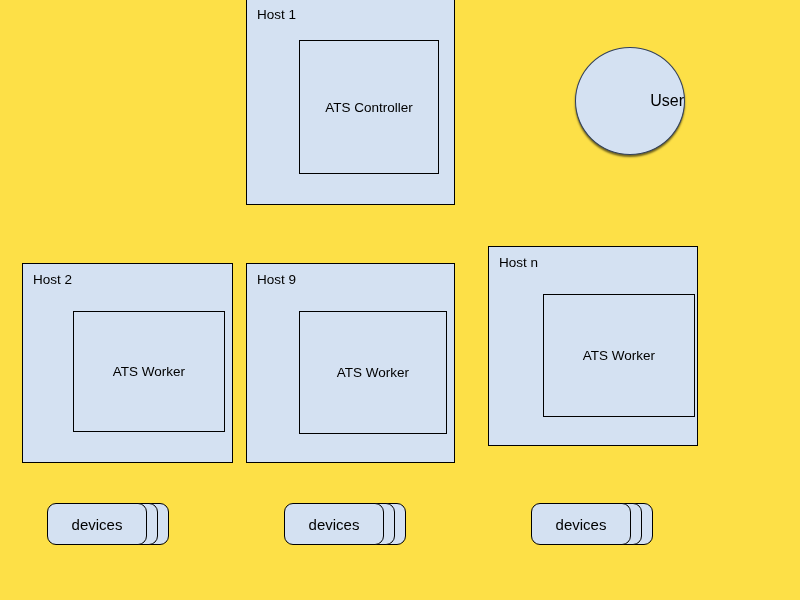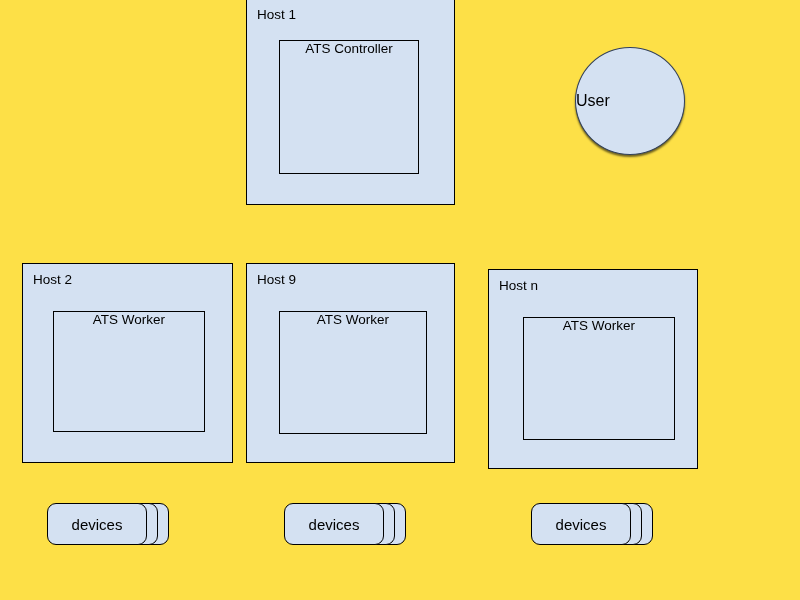--- a/index.html
+++ b/index.html
@@ -34,40 +34,41 @@
     white-space: nowrap;
   }
 
   
   .component-box {
     position: absolute;
     background: #d4e1f2;
     border: 1.3px solid #000000;
     box-sizing: border-box;
     display: flex;
-    align-items: flex-start;
+    align-items: center;
     justify-content: center;
+    margin-left: 20px;
   }
   .component-label {
     font-size: 13.5px;
     color: #000000;
     white-space: nowrap;
     text-align: center;
   }
 
   
   .user-node {
     position: absolute;
     border-radius: 50%;
     background: #d4e1f2;
     border: 1px solid #32405a;
     box-sizing: border-box;
     display: flex;
     align-items: center;
-    justify-content: flex-start;
+    justify-content: flex-end;
     box-shadow: 0 2px 2px rgba(0,0,0,0.55);
   }
   .user-label {
     font-size: 16px;
     color: #000000;
     white-space: nowrap;
   }
 
   
   .devices-stack {
@@ -123,21 +124,21 @@
     </div>
   </div>
 
   <div class="host-box" style="left:246px; top:263px; width:209px; height:200px;">
     <div class="host-label">Host 9</div>
     <div class="component-box" style="left:32px; top:47px; width:148px; height:123px;">
       <div class="component-label">ATS Worker</div>
     </div>
   </div>
 
-  <div class="host-box" style="left:488px; top:269px; width:210px; height:200px;">
+  <div class="host-box" style="left:488px; top:246px; width:210px; height:200px;">
     <div class="host-label">Host n</div>
     <div class="component-box" style="left:34px; top:47px; width:152px; height:123px;">
       <div class="component-label">ATS Worker</div>
     </div>
   </div>
 
   <div class="devices-stack" style="left:47px; top:503px;">
     <div class="card back-2"></div>
     <div class="card back-1"></div>
     <div class="card front">

